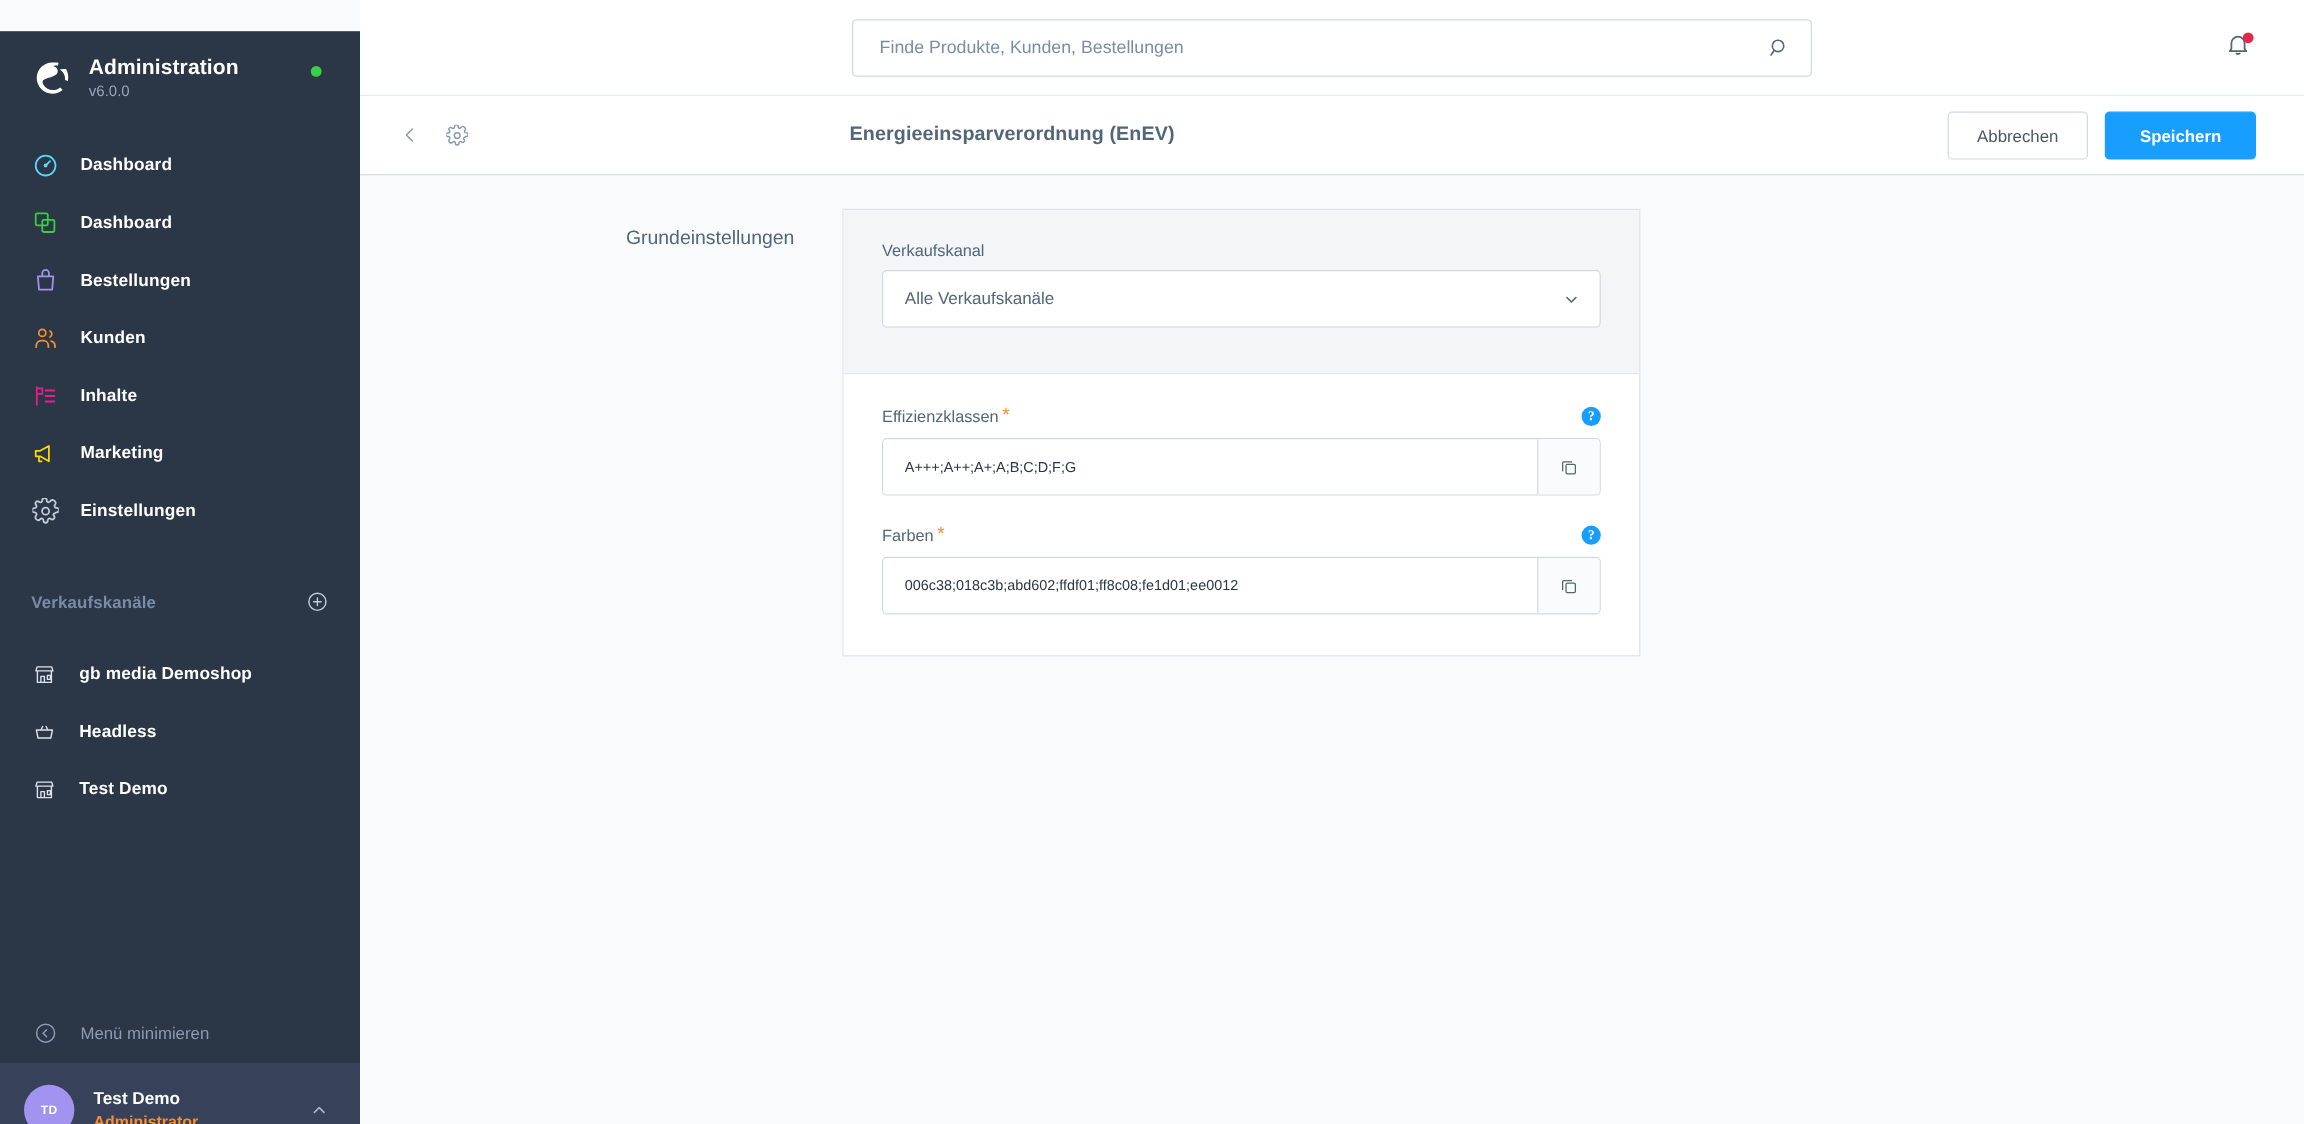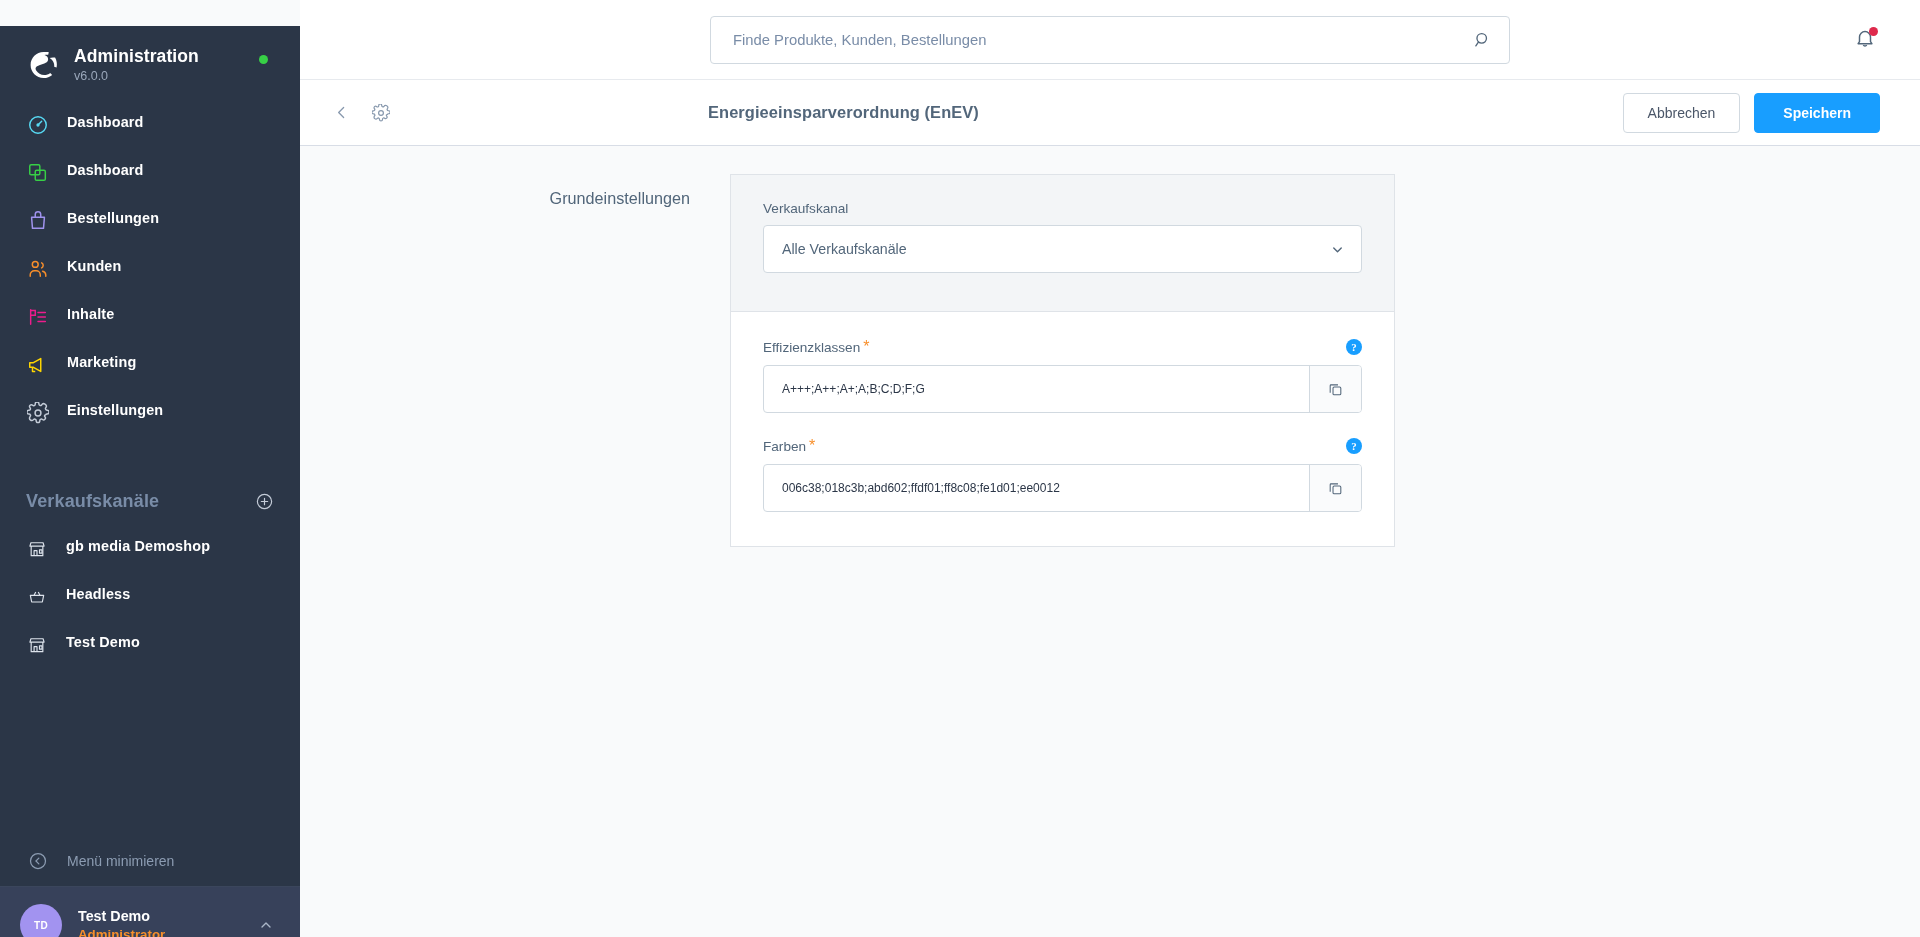--- a/index.html
+++ b/index.html
@@ -57,20 +57,21 @@
     background: #37d046;
     margin-left: auto;
     margin-right: 32px;
     align-self: flex-start;
     margin-top: 9px;
   }
 
   .sb-nav { margin-top: 14px; }
   .sb-item {
     display: flex;
+    align-items: center;
     height: 48px;
     padding-left: 26px;
     gap: 18px;
     cursor: pointer;
     position: relative;
   }
   .sb-ico {
     width: 23px; height: 23px;
     flex: 0 0 23px;
     display: flex; align-items: center; justify-content: center;
@@ -83,21 +84,21 @@
   }
 
   .sb-sechead {
     display: flex;
     align-items: center;
     padding: 0 26px 0 26px;
     height: 44px;
     margin-top: 30px;
   }
   .sb-sechead-label {
-    font-size: 18px;
+    font-size: 14px;
     font-weight: bold;
     color: #798ca7;
     letter-spacing: .15px;
   }
   .sb-sechead-add {
     margin-left: auto;
     width: 20px; height: 20px;
     display: flex; align-items: center; justify-content: center;
     cursor: pointer;
   }
@@ -251,21 +252,21 @@
     background: #189eff;
     border: 1px solid #189eff;
     color: #ffffff;
     font-weight: bold;
     padding: 0 28px;
   }
 
   .content {
     flex: 1 1 auto;
     overflow: auto;
-    padding: 28px 40px 40px 60px;
+    padding: 28px 40px 40px 32px;
   }
   .settings-row {
     display: flex;
     align-items: flex-start;
     gap: 0;
     max-width: 1480px;
   }
   .section-label {
     width: 370px;
     min-width: 370px;

